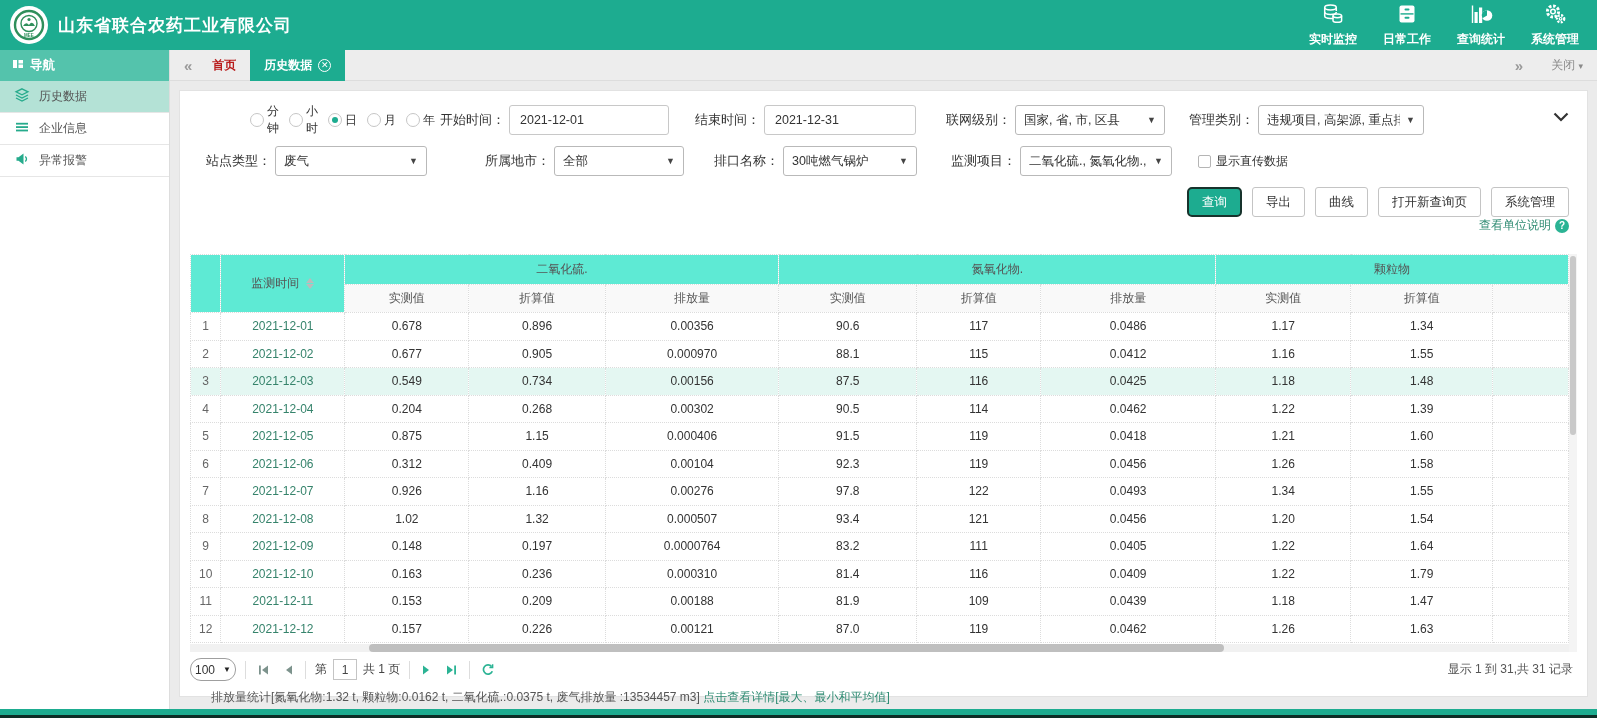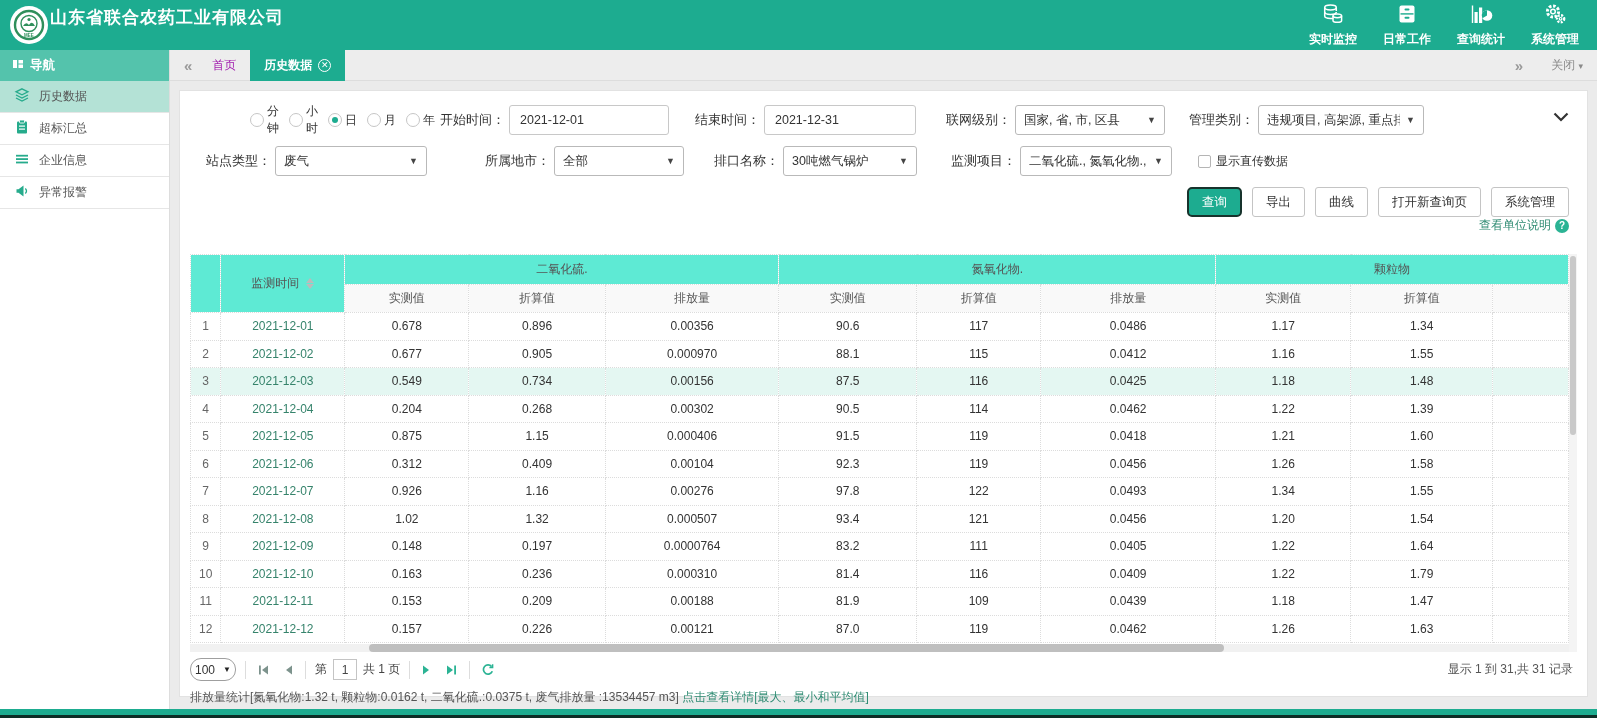--- a/index.html
+++ b/index.html
@@ -3,37 +3,37 @@
 <meta charset="utf-8">
 <style>
   * { margin:0; padding:0; box-sizing:border-box; }
   html,body { width:1597px; height:718px; overflow:hidden; }
   body {
     font-family:"Liberation Sans","DejaVu Sans",sans-serif;
     background:#ebebeb; position:relative; font-size:12px; color:#333;
   }
   
   .topbar { height:50px; background:#1dac90; display:flex; align-items:center; justify-content:space-between; padding:0 14px 0 10px; }
-  .brand { display:flex; align-items:flex-start; gap:2px; }
+  .brand { display:flex; align-items:center; gap:10px; }
   .logo { width:38px; height:38px; border-radius:50%; background:#fff; display:flex; align-items:center; justify-content:center; }
   .company { color:#fff; font-size:17px; font-weight:bold; letter-spacing:1px; }
   .top-nav { display:flex; gap:18px; }
   .top-nav-item { display:flex; flex-direction:column; align-items:center; gap:2px; color:#fff; cursor:pointer; min-width:56px; }
   .top-nav-item .lbl { font-size:12px; font-weight:bold; }
   
   .body-row { display:flex; height:659px; }
   .sidebar { width:170px; background:#fff; border-right:1px solid #ddd; flex:none; }
   .sidebar-title { height:31px; background:#54c3ac; color:#fff; font-weight:bold; display:flex; align-items:center; gap:6px; padding-left:12px; font-size:12.5px; }
   .side-item { height:32px; display:flex; align-items:center; gap:9px; padding-left:14px; border-bottom:1px solid #e6e6e6; color:#555; cursor:pointer; background:#fff; }
   .side-item.active { background:#b4e2d6; }
   .main { flex:1; display:flex; flex-direction:column; min-width:0; }
   
   .tabbar { height:31px; background:#ededed; border-bottom:1px solid #ddd; display:flex; align-items:center; padding:0 14px 0 8px; }
   .tab-arrow { color:#9a9a9a; font-size:15px; font-weight:bold; padding:0 6px; cursor:pointer; }
-  .tab { padding:0 14px; height:31px; display:flex; align-items:center; gap:6px; color:#a21caf; cursor:pointer; }
+  .tab { padding:0 14px; height:31px; display:flex; align-items:center; gap:6px; color:#b91c1c; cursor:pointer;font-weight:bold; }
   .tab.active { background:#1dac90; color:#fff; font-weight:bold; }
   .tab-close { width:13px; height:13px; border:1px solid #fff; border-radius:50%; display:flex; align-items:center; justify-content:center; font-size:9px; line-height:1; }
   .tabbar-right { margin-left:auto; display:flex; align-items:center; gap:22px; color:#8a8a8a; }
   .close-menu { cursor:pointer; }
   
   .content-bg { flex:1; background:#ebebeb; padding:9px 9px 0 9px; }
   .panel { background:#fff; border:1px solid #e2e2e2; height:607px; position:relative; padding:12px 10px 0 10px; }
   
   .frow { display:flex; align-items:center; }
   .frow1 { padding-left:60px; }
@@ -78,21 +78,21 @@
   
   .pager { display:flex; align-items:center; margin-top:6px; gap:9px; }
   .psel { width:46px; height:23px; border:1px solid #9f9f9f; border-radius:11px; display:flex; align-items:center; justify-content:space-between; padding:0 4px; cursor:pointer; }
   .psel .caret { font-size:8px; color:#222; }
   .vsep { width:1px; height:18px; background:#ddd; }
   .pbtn { display:flex; align-items:center; cursor:pointer; padding:0 2px; }
   .pg-input { width:24px; height:21px; border:1px solid #c4c4c4; text-align:center; font-size:12px; display:flex; align-items:center; justify-content:center; }
   .pginfo { display:flex; align-items:center; gap:6px; color:#444; }
   .pager-right { margin-left:auto; color:#555; padding-right:4px; }
   
-  .stats-line { margin-top:8px; color:#555; font-size:12px; }
+  .stats-line { margin-top:8px; color:#555; font-size:12px;margin-left:21px; }
   .stats-line .detail { color:#2e8b72; cursor:pointer; }
   .bottom-strip { position:absolute; left:0; bottom:0; width:100%; height:9px; background:#1dac90; border-bottom:3px solid #0d2d26; }
 </style>
 </head>
 <body>
 
 <header class="topbar">
   <div class="brand">
     <div class="logo">
       <svg width="34" height="34" viewBox="0 0 34 34">
@@ -171,31 +171,20 @@
     </div>
     <div class="side-item active">
       <span>
         <svg width="16" height="16" viewBox="0 0 16 16" fill="none" stroke="#26ab8c" stroke-width="1.3">
           <path d="M8 1.8 L14 4.8 8 7.8 2 4.8 Z"></path>
             <path d="M2 8 L8 11 14 8"></path>
             <path d="M2 11 L8 14 14 11"></path>
         </svg>
       </span>
       <span>历史数据</span>
-    </div>
-    <div class="side-item">
-      <span>
-        <svg width="16" height="16" viewBox="0 0 16 16">
-          <rect x="3" y="2.5" width="10" height="12" rx="1" fill="#26ab8c"></rect>
-          <rect x="5.5" y="1" width="5" height="3" rx="0.8" fill="#26ab8c" stroke="#fff" stroke-width="0.9"></rect>
-          <rect x="5" y="6.5" width="6" height="1.2" fill="#fff"></rect>
-            <rect x="5" y="9.5" width="6" height="1.2" fill="#fff"></rect>
-        </svg>
-      </span>
-      <span>超标汇总</span>
     </div>
     <div class="side-item">
       <span>
         <svg width="16" height="16" viewBox="0 0 16 16" fill="#26ab8c">
           <rect x="2" y="3.8" width="12" height="1.8"></rect>
             <rect x="2" y="7.2" width="12" height="1.8"></rect>
             <rect x="2" y="10.6" width="12" height="1.8"></rect>
         </svg>
       </span>
       <span>企业信息</span>

